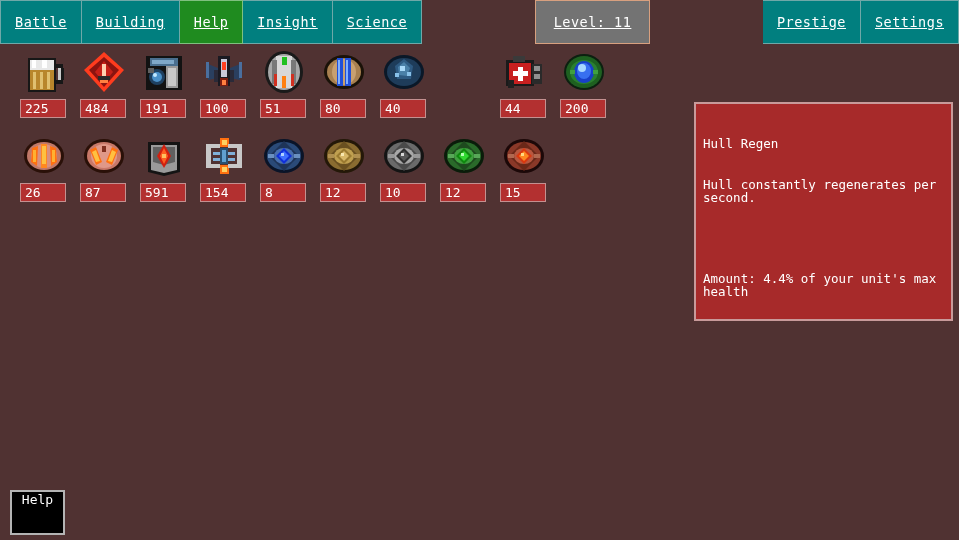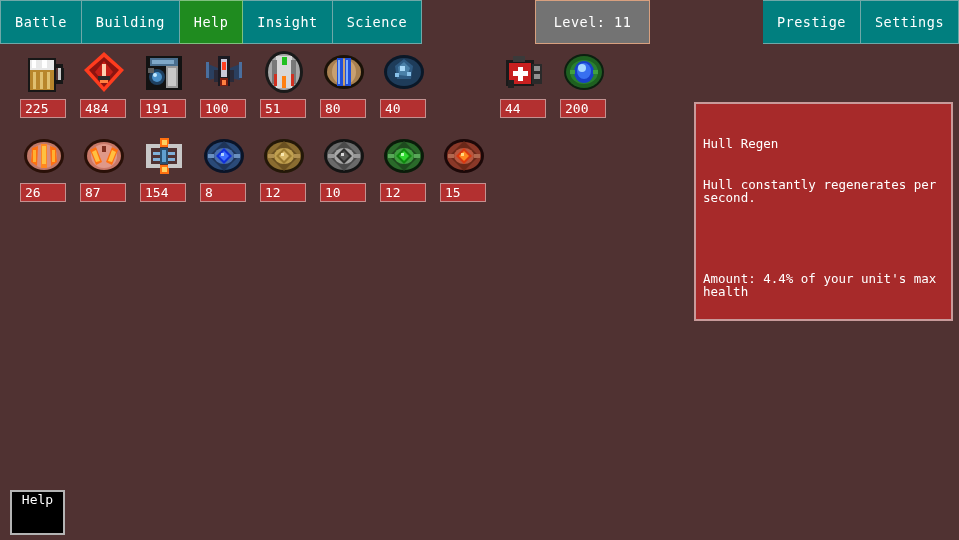--- a/index.html
+++ b/index.html
@@ -17,20 +17,21 @@
     -webkit-font-smoothing: none;
   }
 
   
   #navbar {
     position: absolute;
     top: 0; left: 0;
     width: 959px; height: 44px;
     display: flex;
     align-items: stretch;
+    text-decoration: underline;
   }
   .nav-tab {
     background: #017f7f;
     border: 1px solid #6fa8a8;
     border-left: none;
     color: #ffffff;
     display: flex;
     align-items: center;
     justify-content: center;
     padding: 0 14px;
@@ -306,20 +307,31 @@
     <ellipse cx="24" cy="24" rx="20" ry="17" fill="#2a1008"></ellipse>
     <ellipse cx="24" cy="24" rx="17" ry="14" fill="#c87868"></ellipse>
     <ellipse cx="24" cy="24" rx="13" ry="12" fill="#e09888"></ellipse>
     <polygon points="10,18 16,15 22,30 16,33" fill="#ff7010"></polygon>
     <polygon points="38,18 32,15 26,30 32,33" fill="#ff7010"></polygon>
     <polygon points="12,20 16,18 20,29 16,30" fill="#ffc040"></polygon>
     <polygon points="36,20 32,18 28,29 32,30" fill="#ffc040"></polygon>
     <rect x="22" y="14" width="4" height="6" fill="#803020"></rect>
         </svg>
         <div class="item-count">87</div>
+      </div>
+      <div class="item-cell">
+        <svg viewBox="0 0 48 48" class="item-icon">
+    <polygon points="8,10 40,10 40,40 24,44 8,40" fill="#141414"></polygon>
+    <polygon points="11,13 37,13 37,38 24,41 11,38" fill="#9a9a9a"></polygon>
+    <polygon points="13,15 35,15 35,30 24,33 13,30" fill="#606060"></polygon>
+    <polygon points="24,12 31,24 24,36 17,24" fill="#d02010"></polygon>
+    <polygon points="24,16 28,24 24,32 20,24" fill="#ff6020"></polygon>
+    <rect x="22" y="22" width="4" height="4" fill="#ffc060"></rect>
+        </svg>
+        <div class="item-count">591</div>
       </div>
       <div class="item-cell">
         <svg viewBox="0 0 48 48" class="item-icon">
     <rect x="20" y="6" width="9" height="9" fill="#ff7010"></rect>
     <rect x="22" y="8" width="5" height="5" fill="#ffd060"></rect>
     <rect x="20" y="33" width="9" height="9" fill="#ff7010"></rect>
     <rect x="22" y="35" width="5" height="5" fill="#ffd060"></rect>
     <rect x="6" y="14" width="5" height="20" fill="#c8c8c8"></rect>
     <rect x="37" y="14" width="5" height="20" fill="#c8c8c8"></rect>
     <rect x="6" y="12" width="14" height="4" fill="#c8c8c8"></rect>

